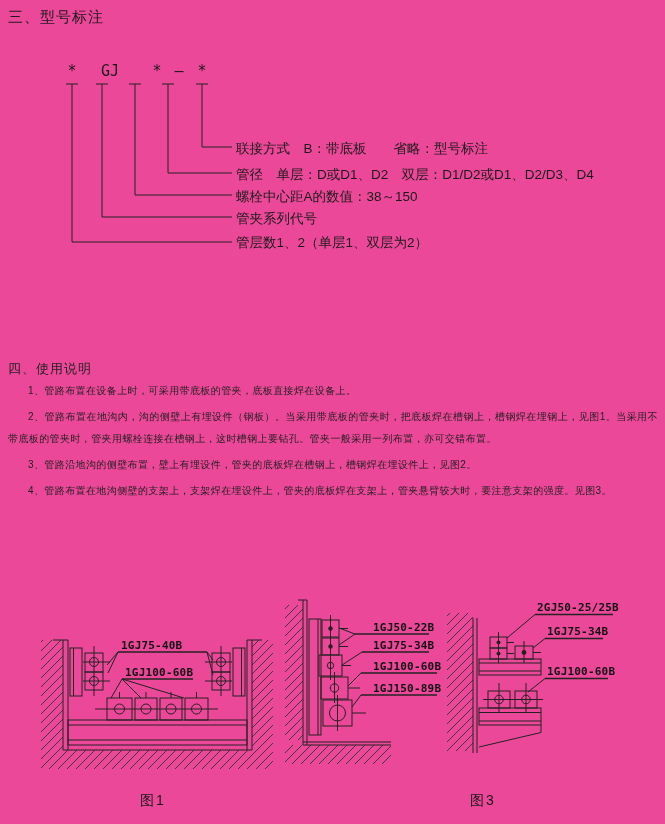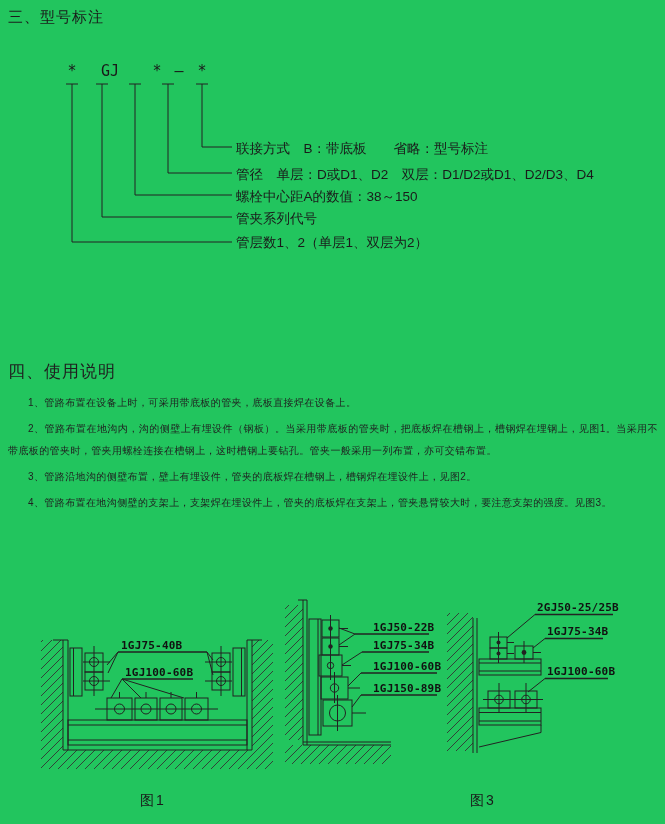--- a/index.html
+++ b/index.html
@@ -1,38 +1,38 @@
 <!DOCTYPE html>
 <html><head>
 <meta charset="utf-8">
 <style>
   html,body{margin:0;padding:0;background:#e8e8e8;}
   .page{
-    position:relative; width:665px; height:824px; background:#22c55e;
+    position:relative; width:665px; height:824px; background:#ec4899;
     font-family:"Liberation Sans", sans-serif; color:#1f1f1f; overflow:hidden;
     margin:0 auto;
   }
   .h-sec{position:absolute; font-size:15px; letter-spacing:1px; color:#1a1a1a;}
   .code-sym{
     position:absolute; top:62px; transform:translateX(-50%);
     font-family:"DejaVu Sans Mono", monospace; font-size:15px; color:#1a1a1a;
   }
   .legend-row{
     position:absolute; left:236px; font-size:13.5px; white-space:nowrap; color:#1a1a1a;
   }
   svg{position:absolute;}
   .lines{stroke:#222; stroke-width:1; fill:none;}
   .thick{stroke:#222; stroke-width:1.6; fill:none;}
   .dot{fill:#222; stroke:none;}
   .fig-label{
     font-family:"DejaVu Sans Mono", monospace; font-size:11px; font-weight:600;
     fill:#111; letter-spacing:0.2px;
   }
   .body-text{position:absolute; left:8px; top:360px; width:650px;}
-  .body-text .bt-head{font-size:17px; letter-spacing:1px; margin:0 0 9px 0;}
+  .body-text .bt-head{font-size:13px; letter-spacing:1px; margin:0 0 2px 0;}
   .body-text p{
     margin:0 0 4px 0; font-size:10px; line-height:22px; text-indent:2em;
     text-align:justify; letter-spacing:0.4px;
   }
   .fig-caption{position:absolute; top:792px; font-size:14px; letter-spacing:2px; color:#1a1a1a;}
 </style>
 </head>
 <body>
 
 <div class="page">

